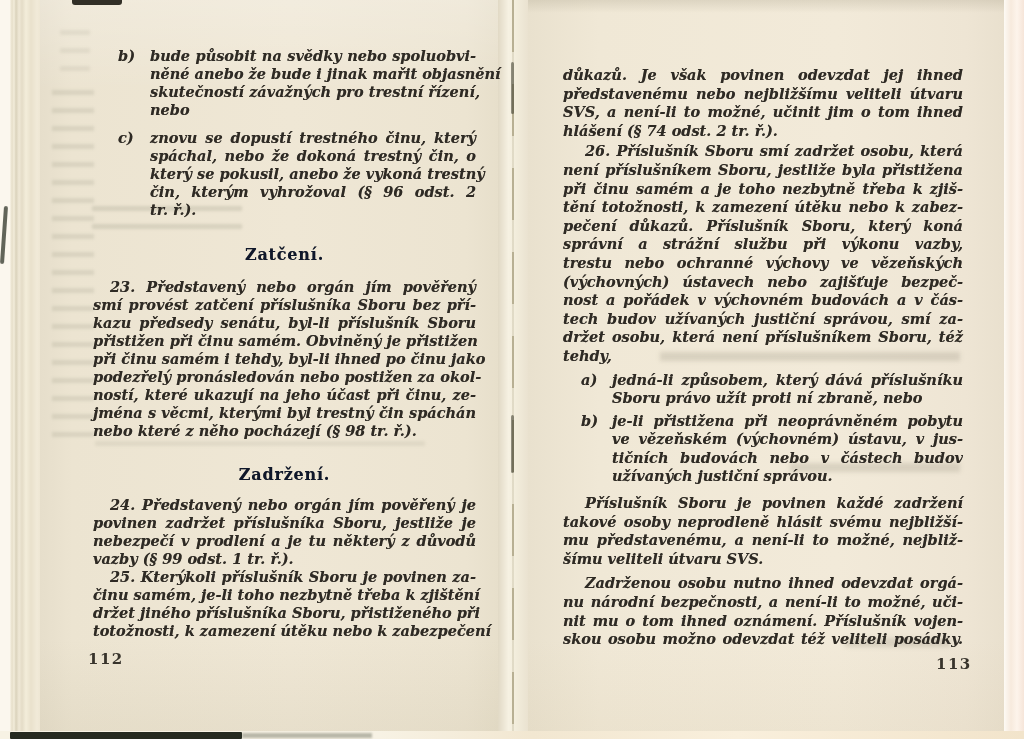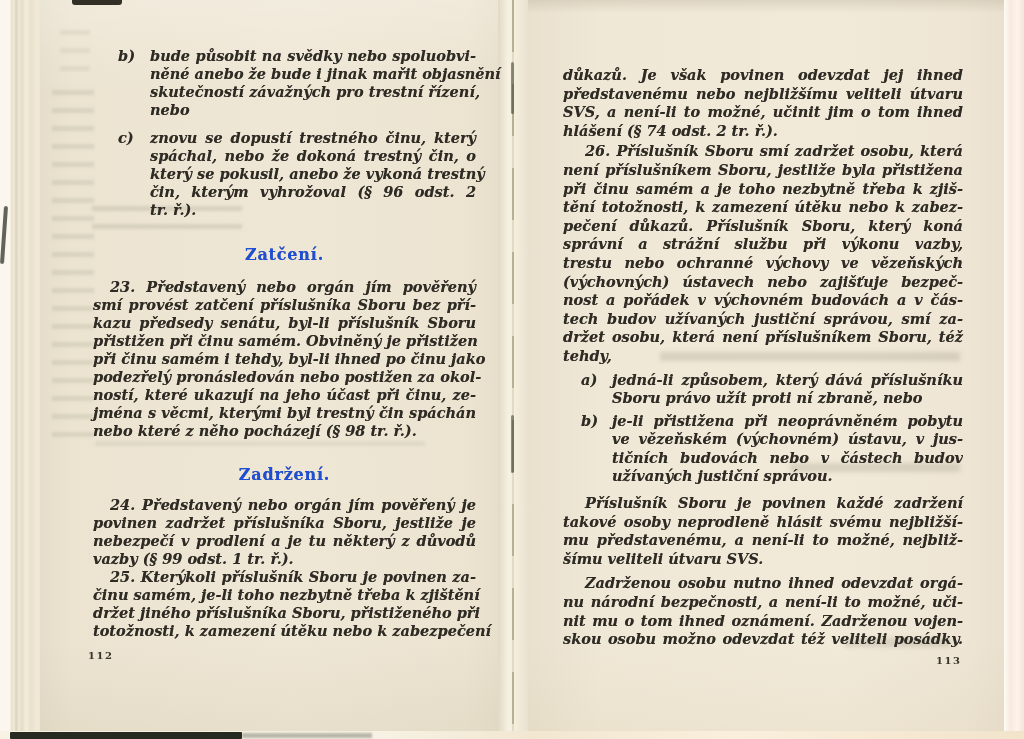--- a/index.html
+++ b/index.html
@@ -77,40 +77,40 @@
   .col-left{left:93px;top:47px;width:383px;}
   .col-right{left:563px;top:66px;width:400px;}
   .line{white-space:nowrap;text-align:justify;text-align-last:justify;}
   .col-left .line{line-height:18px;}
   .col-right .line{line-height:18.6px;}
   .line.endline{text-align-last:left;}
   .col-left .line.indent{text-indent:17px;}
   .col-right .line.indent{text-indent:22px;}
   .heading{
     font-style:normal;text-align:center;font-size:16px;
-    letter-spacing:.8px;line-height:20px;color:#1d4ed8;
+    letter-spacing:.8px;line-height:20px;color:#0f172a;
   }
   .block{margin-top:0;}
   .list-item{position:relative;}
   .col-left .list-item{padding-left:57px;}
   .col-right .list-item{padding-left:49px;}
   .marker{position:absolute;}
   .col-left .marker{left:25px;top:0;line-height:18px;}
   .col-right .marker{left:18px;top:0;line-height:18.6px;}
   
   [data-name="item-c-left"]{margin-top:10px;}
   [data-name="heading-zatceni"]{margin-top:26px;margin-bottom:13px;}
   [data-name="heading-zadrzeni"]{margin-top:25px;margin-bottom:11px;}
   [data-name="para-26"]{margin-top:2px;}
   [data-name="item-a-right"]{margin-top:5px;}
   [data-name="item-b-right"]{margin-top:4px;}
   [data-name="para-report"]{margin-top:8px;}
   [data-name="para-handover"]{margin-top:6px;}
   .page-num{
-    position:absolute;font-weight:700;font-size:10px;color:#38342c;letter-spacing:1.5px;
+    position:absolute;font-weight:700;font-size:15px;color:#38342c;letter-spacing:1.5px;
   }
   #pn-left{left:88px;top:650px;}
   #pn-right{left:936px;top:655px;}
 </style>
 </head>
 <body>
 
 <div data-name="book-scan">
 
   <div class="abs edge-stack" data-name="page-edge-stack"></div>
@@ -212,20 +212,20 @@
       </div>
       <div class="block paragraph" data-name="para-report">
         <div class="line indent" data-name="text-line">Příslušník Sboru je povinen každé zadržení</div>
         <div class="line" data-name="text-line">takové osoby neprodleně hlásit svému nejbližší-</div>
         <div class="line" data-name="text-line">mu představenému, a není-li to možné, nejbliž-</div>
         <div class="line endline" data-name="text-line">šímu veliteli útvaru SVS.</div>
       </div>
       <div class="block paragraph" data-name="para-handover">
         <div class="line indent" data-name="text-line">Zadrženou osobu nutno ihned odevzdat orgá-</div>
         <div class="line" data-name="text-line">nu národní bezpečnosti, a není-li to možné, uči-</div>
-        <div class="line" data-name="text-line">nit mu o tom ihned oznámení. Zadrženou vojen-</div>
+        <div class="line" data-name="text-line">nit mu o tom ihned oznámení. Příslušník vojen-</div>
         <div class="line" data-name="text-line">skou osobu možno odevzdat též veliteli posádky.</div>
       </div>
     </div>
 
   <div class="page-num" id="pn-left" data-name="left-page-number">112</div>
   <div class="page-num" id="pn-right" data-name="right-page-number">113</div>
 </div>
 
 </body></html>

